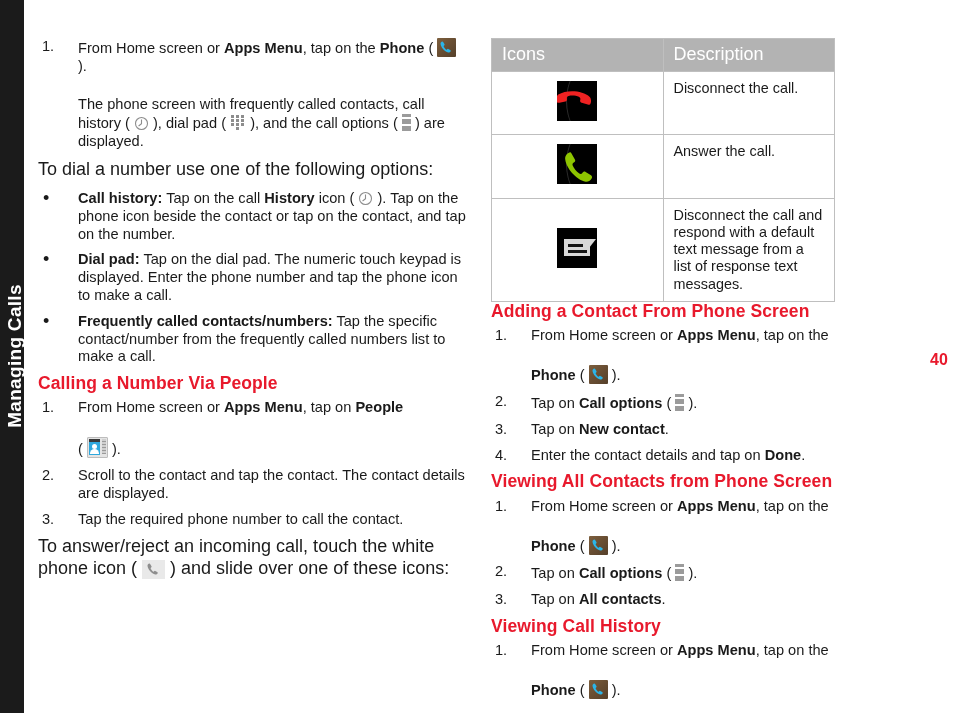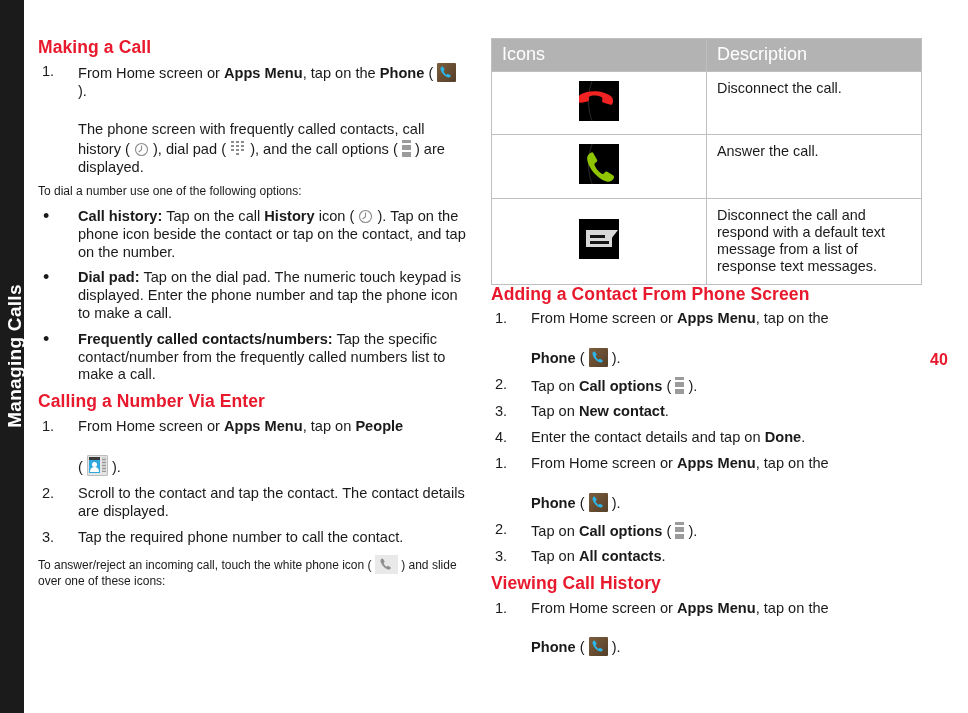--- a/index.html
+++ b/index.html
@@ -66,21 +66,21 @@
     font-size: 17.5px;
     color: #e8192c;
     margin: 0 0 7px 0;
     letter-spacing: 0.1px;
     line-height: 1.05;
   }
   .sp-before { margin-top: 22px; }
 
   
   p.body {
-    font-size: 12px;
+    font-size: 18px;
     line-height: 1.22;
     margin: 0 0 9px 0;
   }
   b, strong { font-weight: bold; }
 
   
   ol.steps, ul.bullets {
     list-style: none;
     margin: 0;
     padding: 0;
@@ -183,21 +183,21 @@
   .ic-phone-white {
     width: 23px; height: 19px;
     background: #e9e9e9;
     vertical-align: -5px;
   }
   .ic-phone-white svg { position:absolute; left:4px; top:2px; }
 
   
   table.icons-table {
     border-collapse: collapse;
-    width: 431px;
+    width: 344px;
     table-layout: fixed;
   }
   table.icons-table th {
     background: #b3b3b3;
     color: #ffffff;
     font-weight: normal;
     font-size: 18px;
     text-align: left;
     padding: 5px 8px 6px 10px;
     border: 1px solid #bfbfbf;
@@ -258,21 +258,20 @@
 <body>
 
 <div id="side-tab">
   <div id="side-tab-label">Managing Calls</div>
 </div>
 
 <div id="page-number">40</div>
 
 <div id="col-left" class="column">
 
-  <h2 class="sec">Making a Call</h2>
 
   <ol class="steps">
     <li>
       <span class="marker">1.</span>
       <span>From Home screen or </span><b>Apps Menu</b><span>, tap on the </span><b>Phone</b><span> ( </span><span class="ic ic-phone-app"><svg width="15" height="15" viewBox="0 0 15 15">
             <path d="M3.2 1.5c-.8.3-1.6 1.1-1.7 2 .1 3.6 4.1 8.2 7.8 9.1 1 .1 2-.6 2.4-1.4.2-.5-.1-.8-.5-1.1l-1.9-1.2c-.5-.3-.9 0-1.2.4-.3.4-.7.5-1.2.2C6 8.8 5.1 7.6 4.7 6.6c-.2-.5 0-.9.4-1.1.5-.3.7-.7.4-1.2L4.3 2.2c-.3-.5-.6-.8-1.1-.7z" fill="#2bb5e8"></path>
           </svg></span><span> ).</span>
       <span class="subline">
         <span>The phone screen with frequently called contacts, call history ( </span><span class="ic ic-clock"><svg width="15" height="15" viewBox="0 0 15 15">
               <circle cx="7.5" cy="7.5" r="6" fill="none" stroke="#8d8d8d" stroke-width="1.1"></circle>
@@ -295,21 +294,21 @@
     <li>
       <span class="marker">•</span>
       <b>Dial pad:</b><span> Tap on the dial pad. The numeric touch keypad is displayed. Enter the phone number and tap the phone icon to make a call.</span>
     </li>
     <li>
       <span class="marker">•</span>
       <b>Frequently called contacts/numbers:</b><span> Tap the specific contact/number from the frequently called numbers list to make a call.</span>
     </li>
   </ul>
 
-  <h2 class="sec sp-before">Calling a Number Via Enter</h2>
+  <h2 class="sec sp-before">Calling a Number Via People</h2>
 
   <ol class="steps">
     <li>
       <span class="marker">1.</span>
       <span>From Home screen or </span><b>Apps Menu</b><span>, tap on </span><b>People</b>
       <span class="subline"><span> ( </span><span class="ic ic-people-app"><span class="bar"></span><span class="tabs"></span><span class="card"></span><span class="head"></span><span class="body2"></span></span><span> ).</span></span>
     </li>
     <li>
       <span class="marker">2.</span>
       <span>Scroll to the contact and tap the contact. The contact details are displayed.</span>
@@ -391,20 +390,21 @@
     <li>
       <span class="marker">3.</span>
       <span>Tap on </span><b>New contact</b><span>.</span>
     </li>
     <li>
       <span class="marker">4.</span>
       <span>Enter the contact details and tap on </span><b>Done</b><span>.</span>
     </li>
   </ol>
 
+  <h2 class="sec sp-before">Viewing All Contacts from Phone Screen</h2>
 
   <ol class="steps">
     <li>
       <span class="marker">1.</span>
       <span>From Home screen or </span><b>Apps Menu</b><span>, tap on the </span>
       <span class="subline"><b>Phone</b><span> ( </span><span class="ic ic-phone-app"><svg width="15" height="15" viewBox="0 0 15 15">
               <path d="M3.2 1.5c-.8.3-1.6 1.1-1.7 2 .1 3.6 4.1 8.2 7.8 9.1 1 .1 2-.6 2.4-1.4.2-.5-.1-.8-.5-1.1l-1.9-1.2c-.5-.3-.9 0-1.2.4-.3.4-.7.5-1.2.2C6 8.8 5.1 7.6 4.7 6.6c-.2-.5 0-.9.4-1.1.5-.3.7-.7.4-1.2L4.3 2.2c-.3-.5-.6-.8-1.1-.7z" fill="#2bb5e8"></path>
             </svg></span><span> ).</span></span>
     </li>
     <li>

